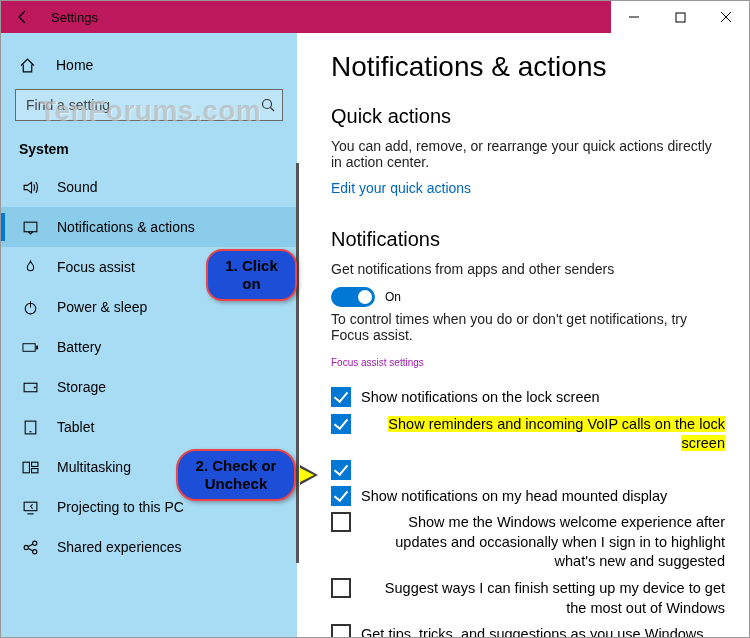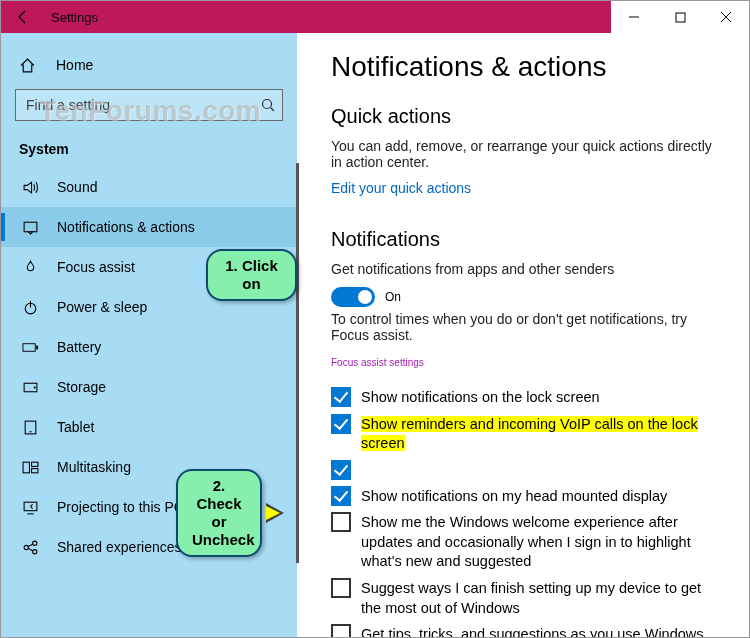--- a/index.html
+++ b/index.html
@@ -79,41 +79,41 @@
   .toggle {
     width: 44px; height: 20px; border-radius: 10px;
     background:#0078d4; position:relative; margin-right:10px;
   }
   .toggle::after {
     content:""; position:absolute; right:3px; top:3px;
     width:14px; height:14px; border-radius:50%; background:#fff;
   }
   .toggle-label { font-size:12px; }
   .checks { margin-top: 18px; }
-  .check-row { display:flex; align-items:flex-start; margin: 6px 0; font-size:14.5px;}
+  .check-row { display:flex; align-items:flex-start; margin: 6px 0; font-size:14.5px;text-align:right;}
   .check-row .box {
     width:20px; height:20px; border:2px solid #333; margin-right:10px;
     flex: 0 0 20px; background:#fff;
   }
   .check-row .box.checked { background:#0078d4; border-color:#0078d4; position:relative;}
   .check-row .box.checked::after{
     content:""; position:absolute; left:4px; top:0px;
     width:6px; height:11px; border:solid #fff; border-width:0 2.5px 2.5px 0;
     transform: rotate(40deg);
   }
   .check-row .lbl { padding-top: 1px; line-height:1.35; }
   .hl { background: #ffff00; }
   .scroll-track {
     position:absolute; right:0; top:0; width:4px; height:420px; background:#666;
   }
   .sidebar .scroll-track { right: -2px; top: 130px; height: 400px; background:#555; width:3px;}
   .callout {
     position:absolute;
-    background:#86efac;
-    border:2px solid #0c4a6e;
+    background:#1d4ed8;
+    border:2px solid #ef4444;
     border-radius: 16px;
     padding: 6px 14px;
     font-weight:700; font-size:15px;
     box-shadow: 2px 2px 4px rgba(0,0,0,0.3);
     z-index: 50;
     text-align:center;
     line-height:1.2;
   }
   .callout .arrow-right {
     position:absolute; right:-24px; top:50%; transform:translateY(-50%);
@@ -288,21 +288,21 @@
           <span>Shared experiences</span>
         </div>
       </div>
 
     <div class="scroll-track"></div>
 
     <div class="callout" style="left:205px; top:216px;">
       <span>1. Click on</span>
     </div>
 
-    <div class="callout" style="left:175px; top:436px; width:86px;">
+    <div class="callout" style="left:175px; top:416px; width:120px;border-radius:20px;">
       <span style="white-space:pre-line;">2. Check or
 Uncheck</span>
       <div class="arrow-right"></div>
     </div>
   </div>
 
   <div class="content">
     <h1>Notifications &amp; actions</h1>
 
     <h2>Quick actions</h2>

